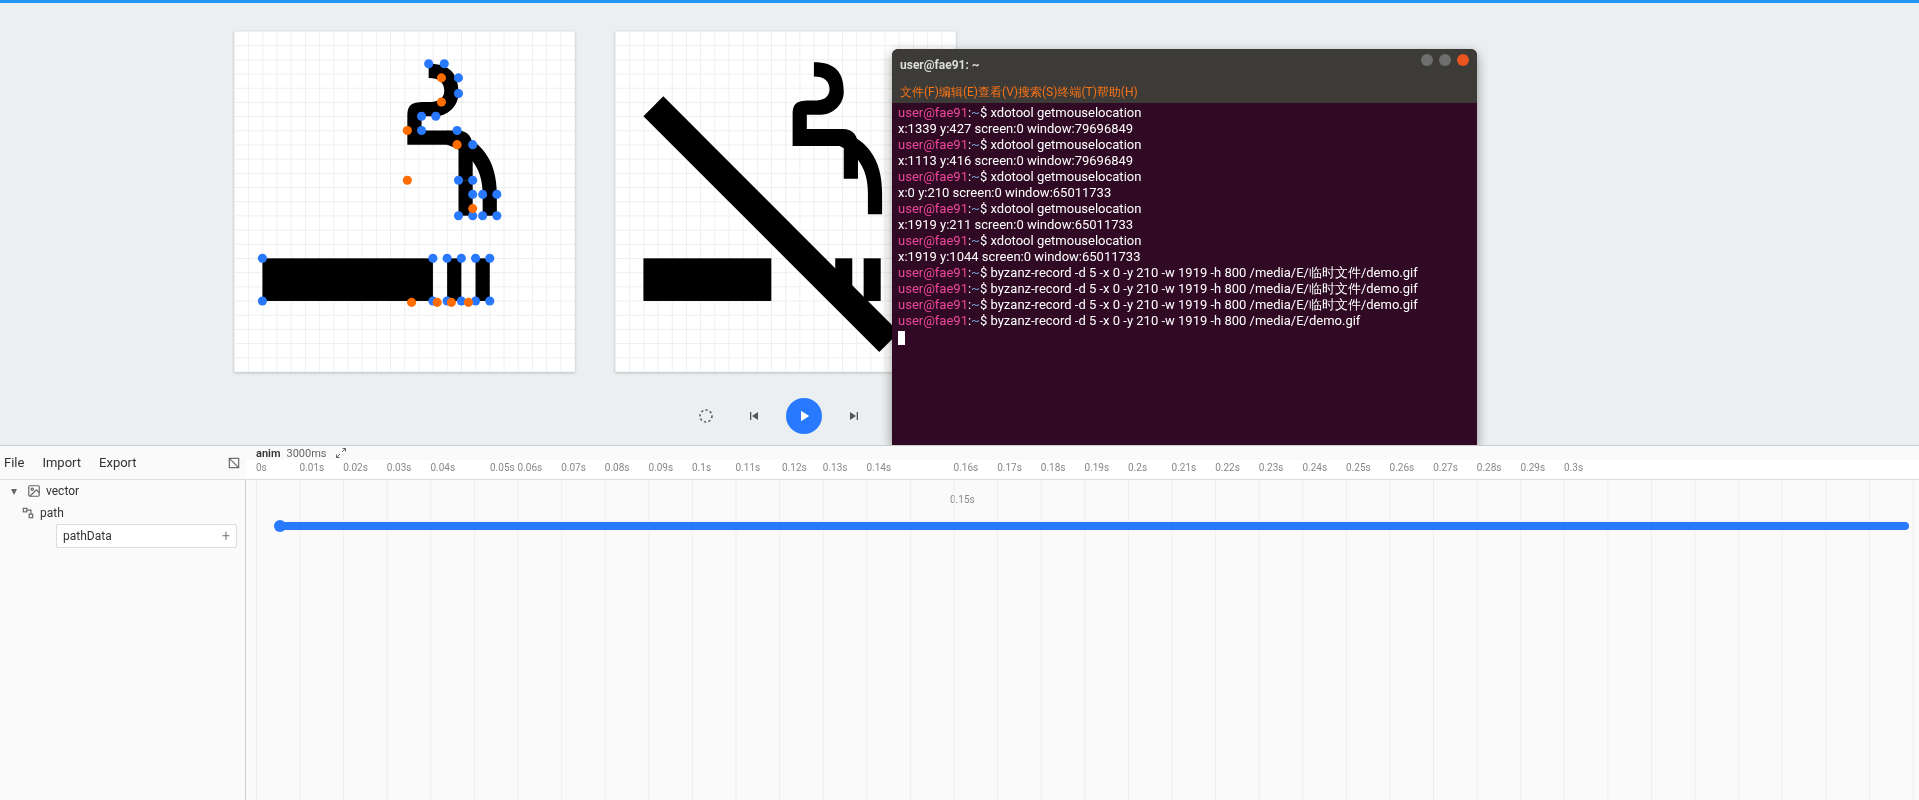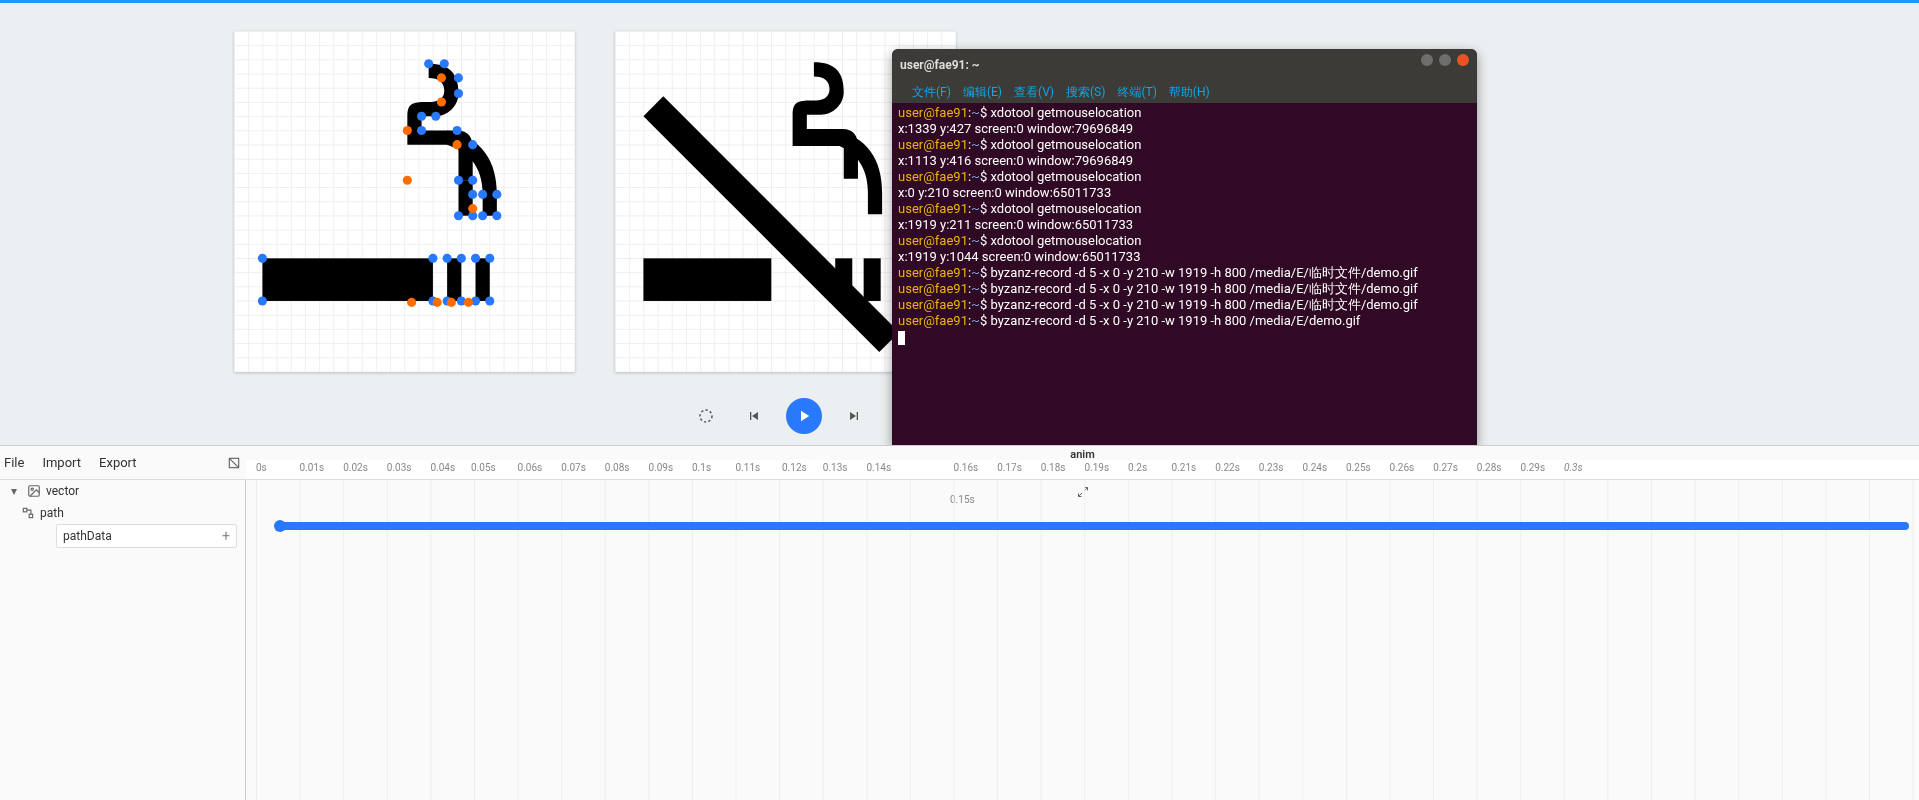--- a/index.html
+++ b/index.html
@@ -24,39 +24,39 @@
 .transport { position:absolute; left:690px; top:395px; display:flex; align-items:center; gap:16px; }
 .t-btn { width:32px; height:32px; display:flex; align-items:center; justify-content:center; color:#555; cursor:pointer; border-radius:50%; }
 .t-play { width:36px; height:36px; background:#2979ff; color:#fff; }
 
 
 .term { position:absolute; left:892px; top:46px; width:585px; height:397px; background:#300a24; border-radius:6px 6px 0 0; box-shadow:0 4px 12px rgba(0,0,0,0.4); font-family: "Ubuntu Mono", Menlo, monospace; color:#fff; font-size:13px; line-height:16px; overflow:hidden; }
 .term-title { height:24px; background:#3c3b37; display:flex; align-items:center; padding:16px 8px; border-radius:6px 6px 0 0; position:relative; }
 .term-title-text { color:#ddd; font-size:12px; font-weight:bold; }
 .term-dots { position:absolute; right:8px; top:5px; display:flex; gap:6px; }
 .term-dot { width:12px; height:12px; border-radius:50%; }
-.term-menu { height:22px; background:#3c3b37; display:flex; align-items:center; padding:0 20px; gap:12px; color:#0ea5e9; font-size:12px; }
+.term-menu { height:22px; background:#3c3b37; display:flex; align-items:center; padding:0 8px; color:#f97316; font-size:12px; }
 .term-body { padding:2px 6px; white-space:pre; }
-.prompt-user { color:#eab308; }
+.prompt-user { color:#ec4899; }
 .prompt-path { color:#729fcf; }
 .cursor { display:inline-block; width:7px; height:14px; background:#fff; vertical-align:middle; }
 
 
 .bottom { position:absolute; left:0; top:445px; right:0; bottom:0; background:#fafafa; border-top:1px solid #ccc; }
 .bottom-toolbar { position:absolute; left:0; top:0; width:246px; height:34px; border-bottom:1px solid #ddd; display:flex; align-items:center; padding:0 4px; gap:18px; font-size:13px; color:#333; }
 .bottom-toolbar .sp { flex:1; }
 
 .layers { position:absolute; left:0; top:34px; width:246px; bottom:0; border-right:1px solid #ccc; font-size:12px; color:#333; }
 .layer-row { display:flex; align-items:center; height:22px; padding:0 6px; gap:4px; }
 .layer-indent1 { padding-left:20px; }
 .layer-prop { margin-left:56px; height:24px; display:flex; align-items:center; background:#fff; border:1px solid #ddd; border-radius:2px; padding:0 6px; margin-right:8px; position:relative; }
 .layer-prop .plus { position:absolute; right:6px; color:#888; font-size:14px; }
 
 .timeline { position:absolute; left:246px; right:0; top:0; bottom:0; background:#fafafa; }
-.tl-head { height:14px; display:flex; align-items:center; padding:2px 10px; font-size:11px; color:#666; gap:6px;flex-direction:column; }
+.tl-head { height:14px; display:flex; align-items:center; padding:2px 10px; font-size:11px; color:#666; gap:6px; }
 .tl-head b { color:#333; font-weight:600; }
 .tl-ruler { position:relative; height:20px; border-bottom:1px solid #ddd; font-size:10px; color:#888; background:#fff; }
 .tl-tick { position:absolute; top:2px; }
 .tl-grid { position:absolute; top:34px; left:0; right:0; bottom:0;
   background-image: linear-gradient(90deg, #eee 1px, transparent 1px);
   background-size: 43.6px 100%;
   background-position: 10px 0;
 }
 .tl-bar-row { position:absolute; top:76px; left:10px; right:10px; height:12px; }
 .tl-bar { position:absolute; left:22px; right:0; top:0; height:8px; background:#2979ff; border-radius:4px; }
@@ -259,21 +259,21 @@
             <path d="M15 3h6v6M9 21H3v-6M21 3l-7 7M3 21l7-7"></path>
           </svg>
       </span>
     </div>
     <div class="tl-ruler" id="tl-ruler">
         <span class="tl-tick" style="left: 10px;">0s</span>
         <span class="tl-tick" style="left: 53.6px;">0.01s</span>
         <span class="tl-tick" style="left: 97.2px;">0.02s</span>
         <span class="tl-tick" style="left: 140.8px;">0.03s</span>
         <span class="tl-tick" style="left: 184.4px;">0.04s</span>
-        <span class="tl-tick" style="left: 225px;">0.05s</span>
+        <span class="tl-tick" style="left: 244px;">0.05s</span>
         <span class="tl-tick" style="left: 271.6px;">0.06s</span>
         <span class="tl-tick" style="left: 315.2px;">0.07s</span>
         <span class="tl-tick" style="left: 358.8px;">0.08s</span>
         <span class="tl-tick" style="left: 402.4px;">0.09s</span>
         <span class="tl-tick" style="left: 446px;">0.1s</span>
         <span class="tl-tick" style="left: 489.6px;">0.11s</span>
         <span class="tl-tick" style="left: 536px;">0.12s</span>
         <span class="tl-tick" style="left: 576.8px;">0.13s</span>
         <span class="tl-tick" style="left: 620.4px;">0.14s</span>
         <span class="tl-tick" style="left: 704px; margin-top: 32px;">0.15s</span>
@@ -284,21 +284,21 @@
         <span class="tl-tick" style="left: 882px;">0.2s</span>
         <span class="tl-tick" style="left: 925.6px;">0.21s</span>
         <span class="tl-tick" style="left: 969.2px;">0.22s</span>
         <span class="tl-tick" style="left: 1012.8px;">0.23s</span>
         <span class="tl-tick" style="left: 1056.4px;">0.24s</span>
         <span class="tl-tick" style="left: 1100px;">0.25s</span>
         <span class="tl-tick" style="left: 1143.6px;">0.26s</span>
         <span class="tl-tick" style="left: 1187.2px;">0.27s</span>
         <span class="tl-tick" style="left: 1230.8px;">0.28s</span>
         <span class="tl-tick" style="left: 1274.4px;">0.29s</span>
-        <span class="tl-tick" style="left: 1318px; font-style: italic;">0.3s</span>
+        <span class="tl-tick" style="left: 1318px;">0.3s</span>
       </div>
     <div class="tl-grid"></div>
     <div class="tl-bar-row">
       <div class="tl-bar"></div>
       <div class="tl-bar-dot"></div>
     </div>
   </div>
 </div>
 
 </body></html>

